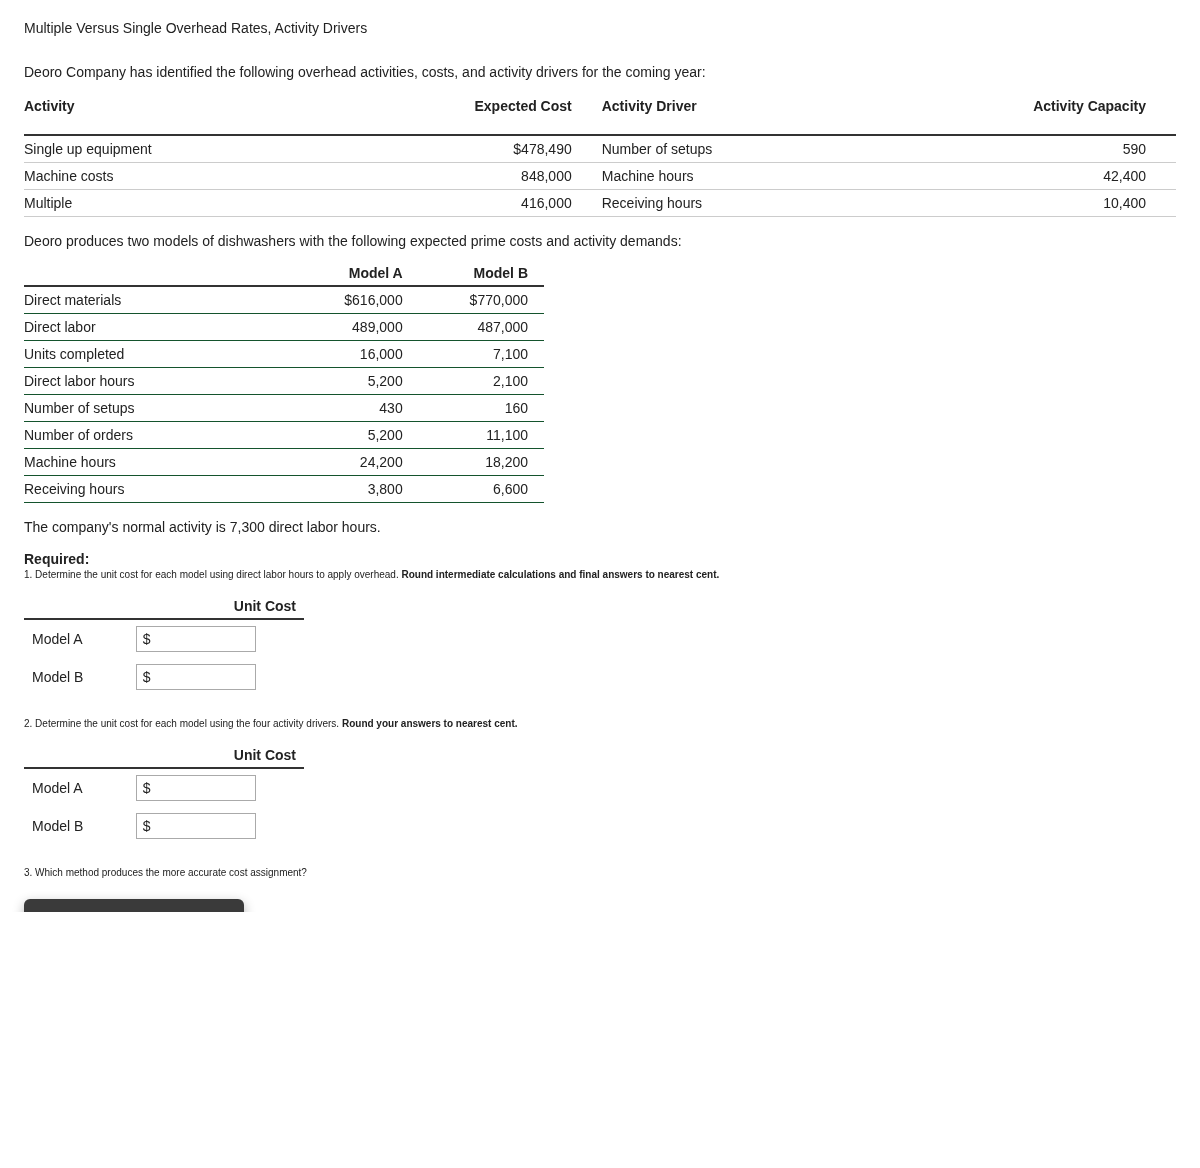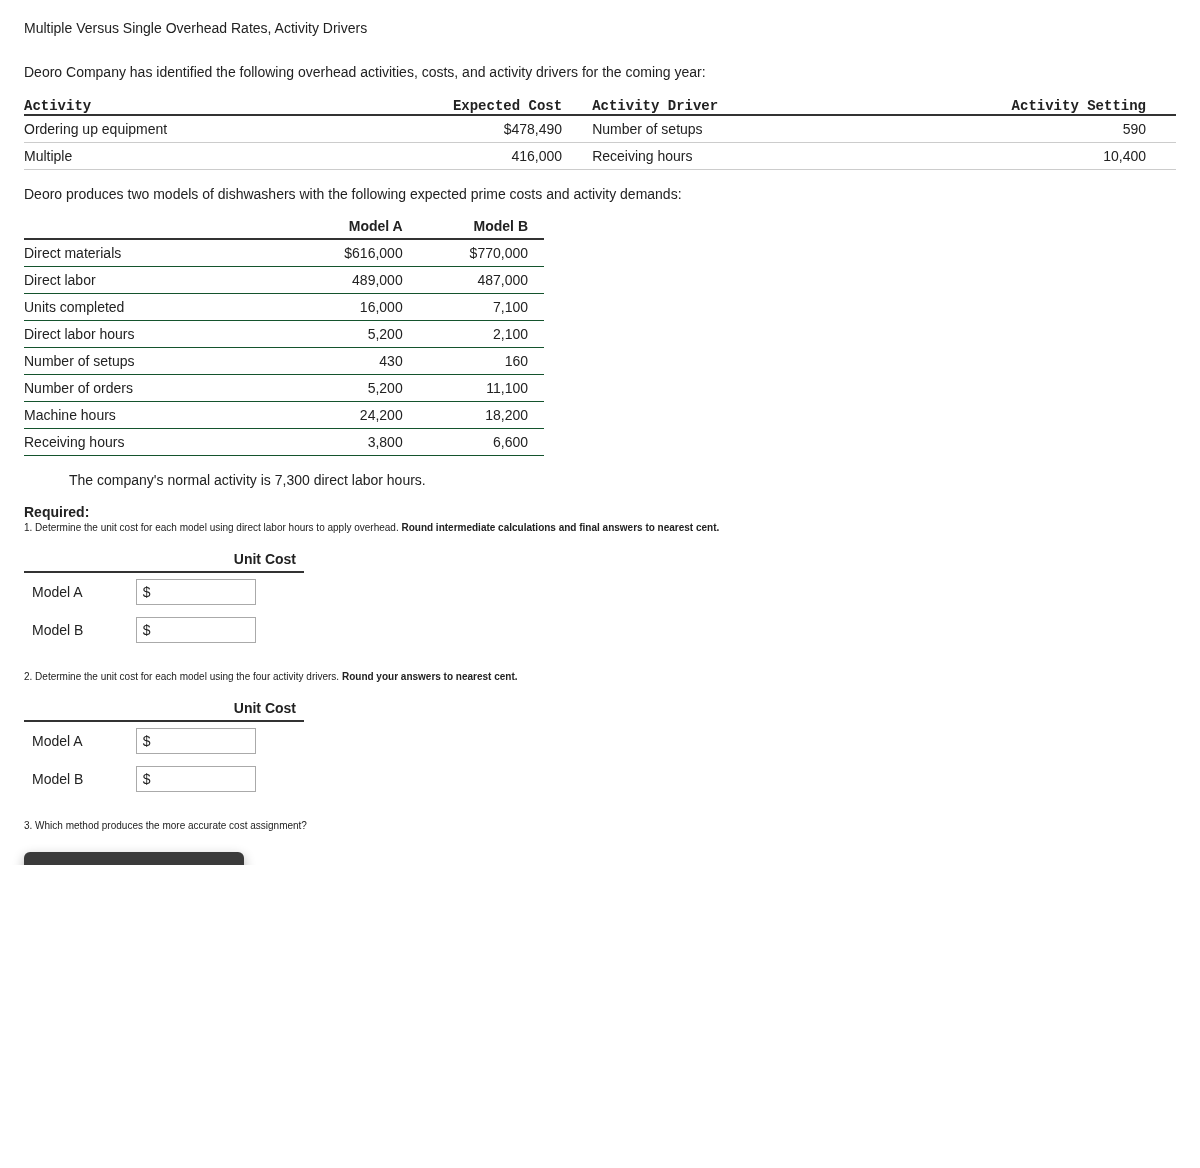--- a/index.html
+++ b/index.html
@@ -21,23 +21,22 @@
     }
     
     .activity-table {
       width: 100%;
       border-collapse: collapse;
       margin-bottom: 16px;
     }
     .activity-table th {
       font-weight: bold;
       text-align: left;
-      padding: 4px 8px 0 0;
+      padding: 4px 8px 20px 0;
       border-bottom: 2px solid #333;
-      font-family: Liberation Mono, monospace;
     }
     .activity-table td {
       padding: 5px 8px 5px 0;
       border-bottom: 1px solid #ccc;
     }
     .activity-table td:nth-child(2),
     .activity-table td:nth-child(4) {
       text-align: right;
       padding-right: 30px;
     }
@@ -73,21 +72,20 @@
       text-align: left;
       min-width: 160px;
     }
     .model-table td:nth-child(2),
     .model-table td:nth-child(3) {
       text-align: right;
     }
     .normal-activity {
       margin-bottom: 16px;
       font-size: 14px;
-      margin-left: 45px;
     }
     .required-label {
       font-weight: bold;
       font-size: 14px;
     }
     .question-text {
       margin-bottom: 12px;
       font-size: 10px;
       line-height: 1.5;
     }
@@ -173,29 +171,35 @@
 <div class="page-title">Multiple Versus Single Overhead Rates, Activity Drivers</div>
 
 <p class="intro-text">Deoro Company has identified the following overhead activities, costs, and activity drivers for the coming year:</p>
 
 <table class="activity-table">
   <thead>
     <tr>
       <th>Activity</th>
       <th>Expected Cost</th>
       <th>Activity Driver</th>
-      <th>Activity Setting</th>
+      <th>Activity Capacity</th>
     </tr>
   </thead>
   <tbody id="activity-tbody">
       <tr>
-      <td>Ordering up equipment</td>
+      <td>Single up equipment</td>
       <td>$478,490</td>
       <td>Number of setups</td>
       <td>590</td>
+    </tr>
+      <tr>
+      <td>Machine costs</td>
+      <td>848,000</td>
+      <td>Machine hours</td>
+      <td>42,400</td>
     </tr>
       <tr>
       <td>Multiple</td>
       <td>416,000</td>
       <td>Receiving hours</td>
       <td>10,400</td>
     </tr>
     </tbody>
 </table>
 

